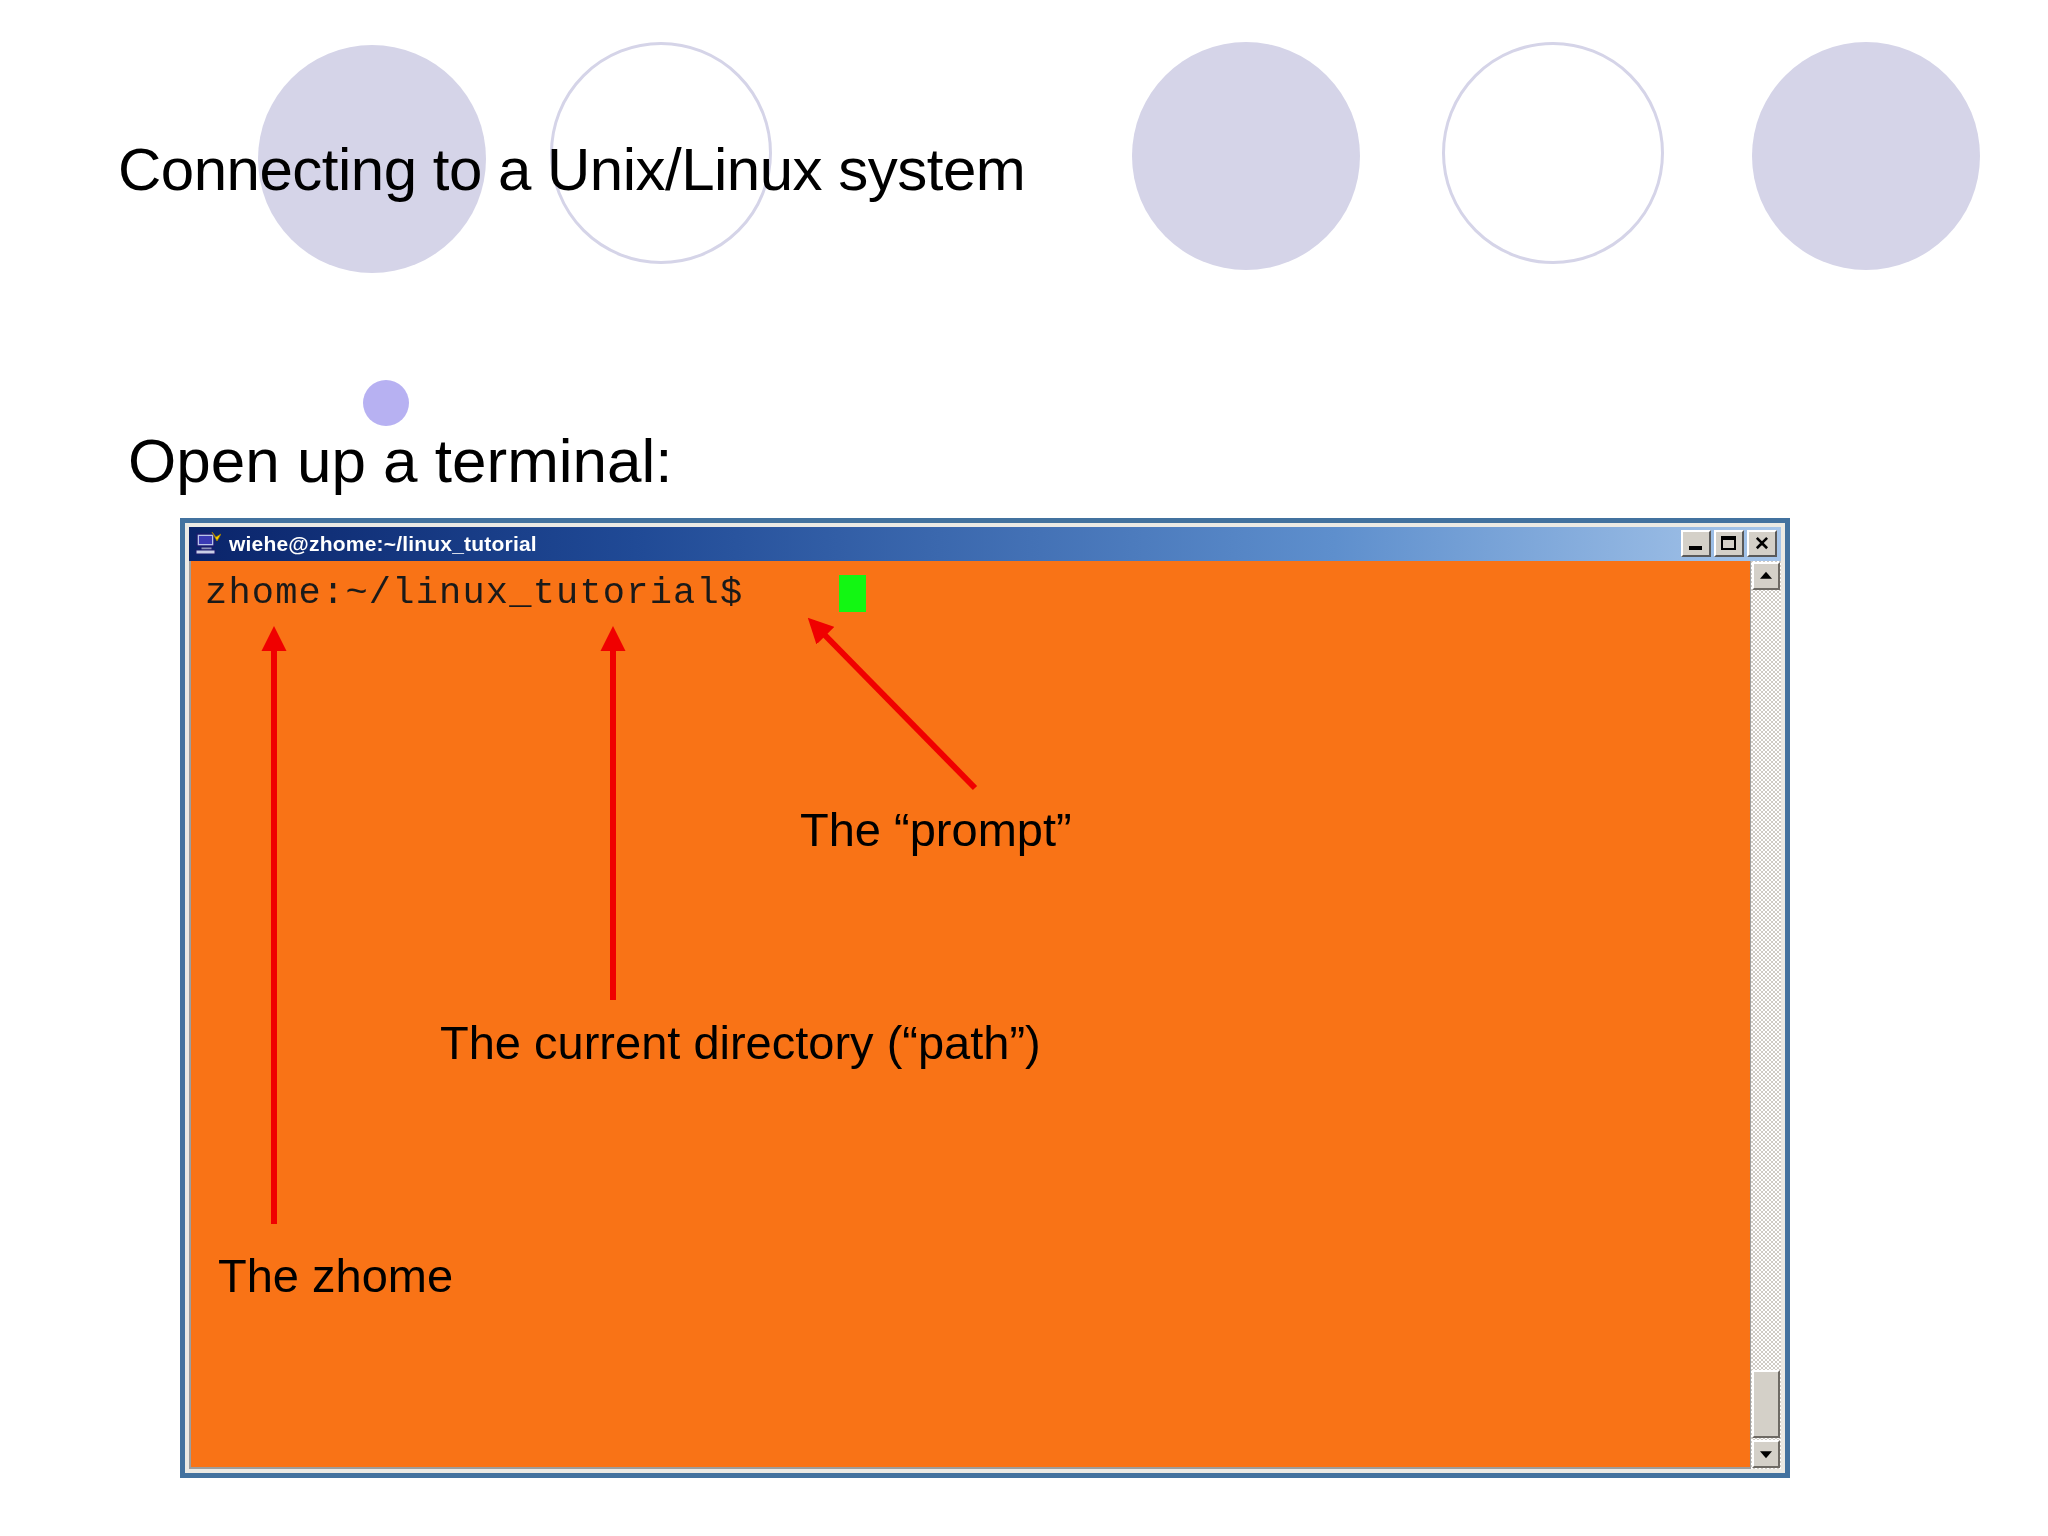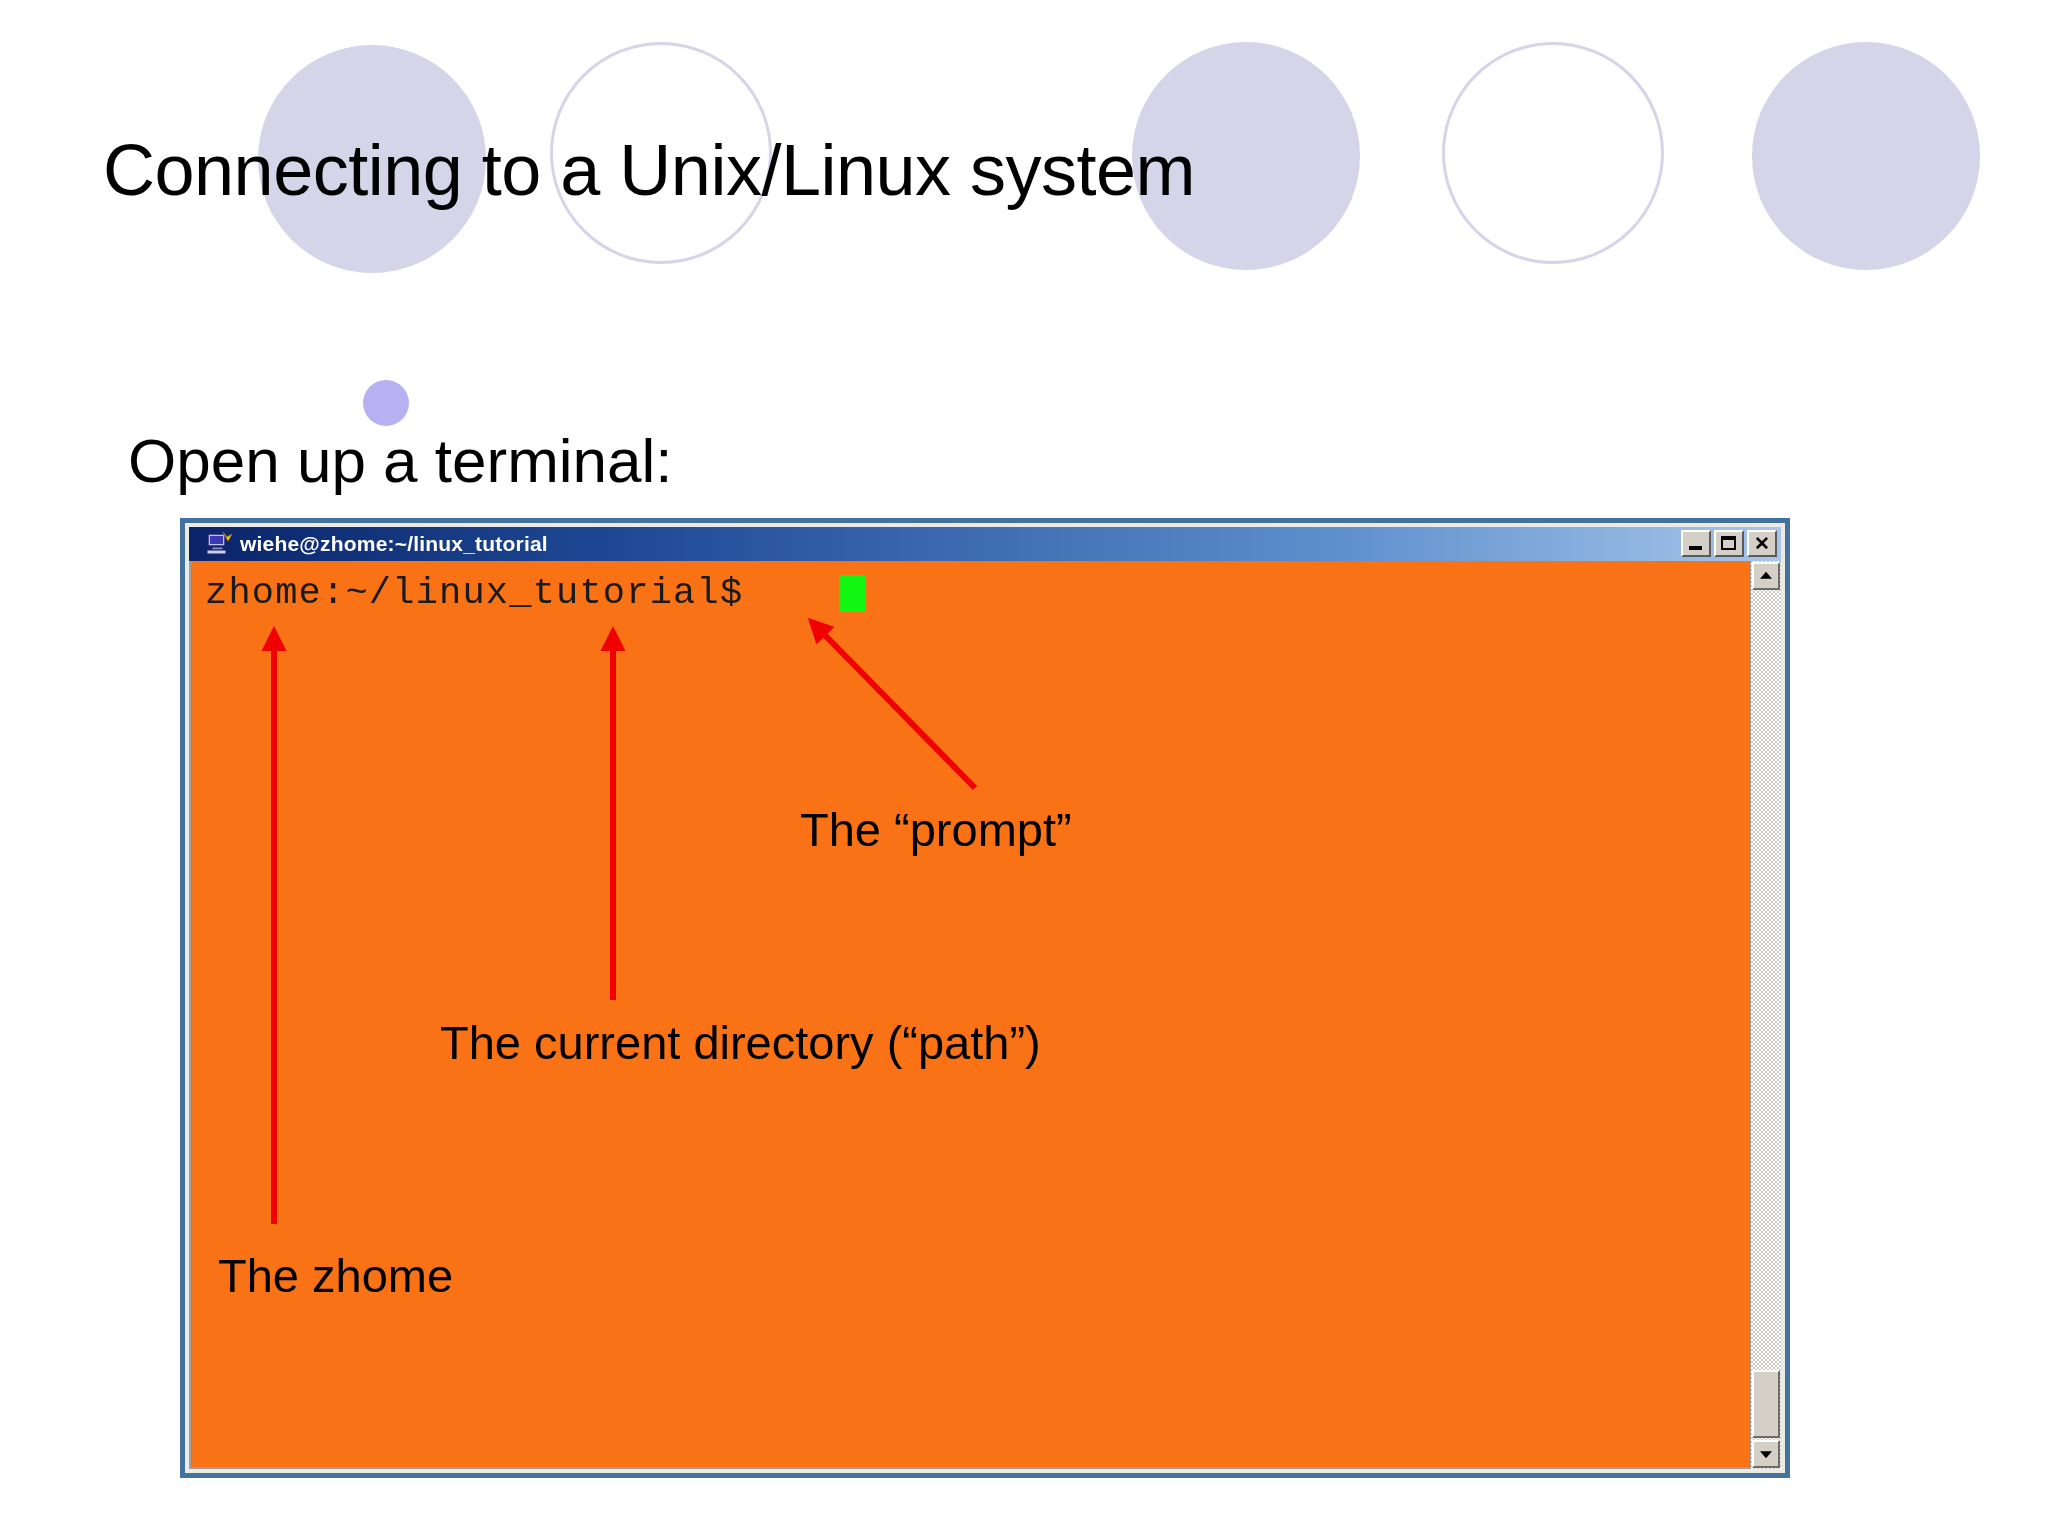--- a/index.html
+++ b/index.html
@@ -33,24 +33,24 @@
   }
   .deco-circle.outline {
     background: transparent;
     border: 3px solid #d5d4e8;
     box-sizing: border-box;
   }
 
   
   .slide-title {
     position: absolute;
-    left: 103px;
+    left: 118px;
     top: 118px;
     width: 1850px;
-    font-size: 72px;
+    font-size: 60px;
     line-height: 104px;
     color: #000000;
     letter-spacing: -0.5px;
     white-space: nowrap;
   }
 
   
   .bullet-row {
     position: absolute;
     left: 128px;
@@ -92,21 +92,21 @@
     height: 100%;
     background: #ffffff;
     box-sizing: border-box;
   }
   .title-bar {
     position: relative;
     height: 34px;
     background: linear-gradient(to right, #0a246a 0%, #204a96 28%, #5e8fcd 72%, #a7c6ea 100%);
     display: flex;
     align-items: center;
-    padding-left: 17px;
+    padding-left: 6px;
     box-sizing: border-box;
     overflow: hidden;
   }
   .title-icon {
     width: 26px;
     height: 24px;
     margin-right: 8px;
     flex: 0 0 auto;
     position: relative;
   }

